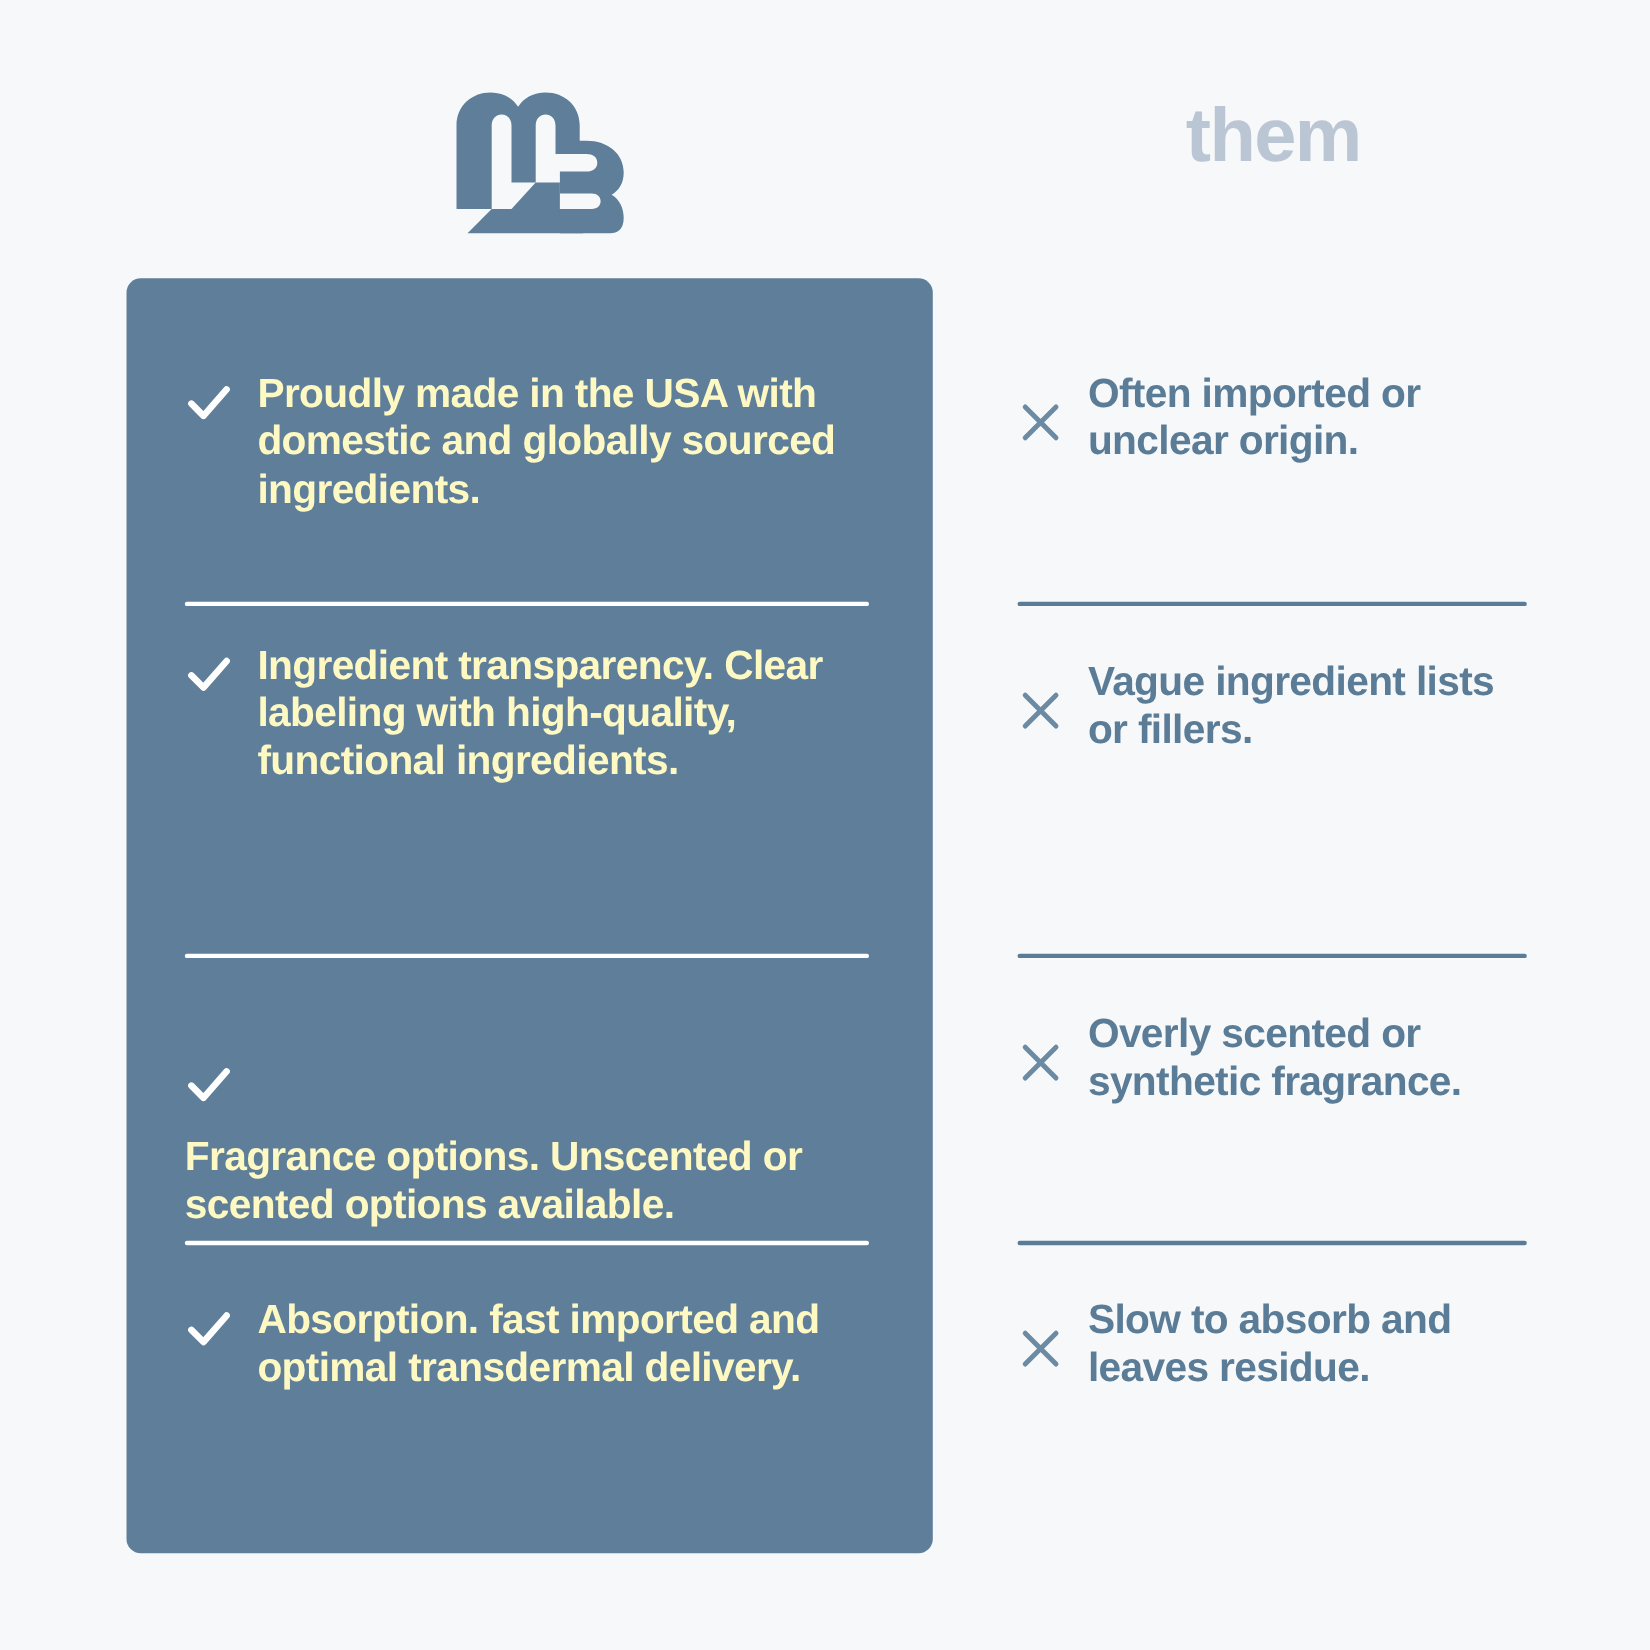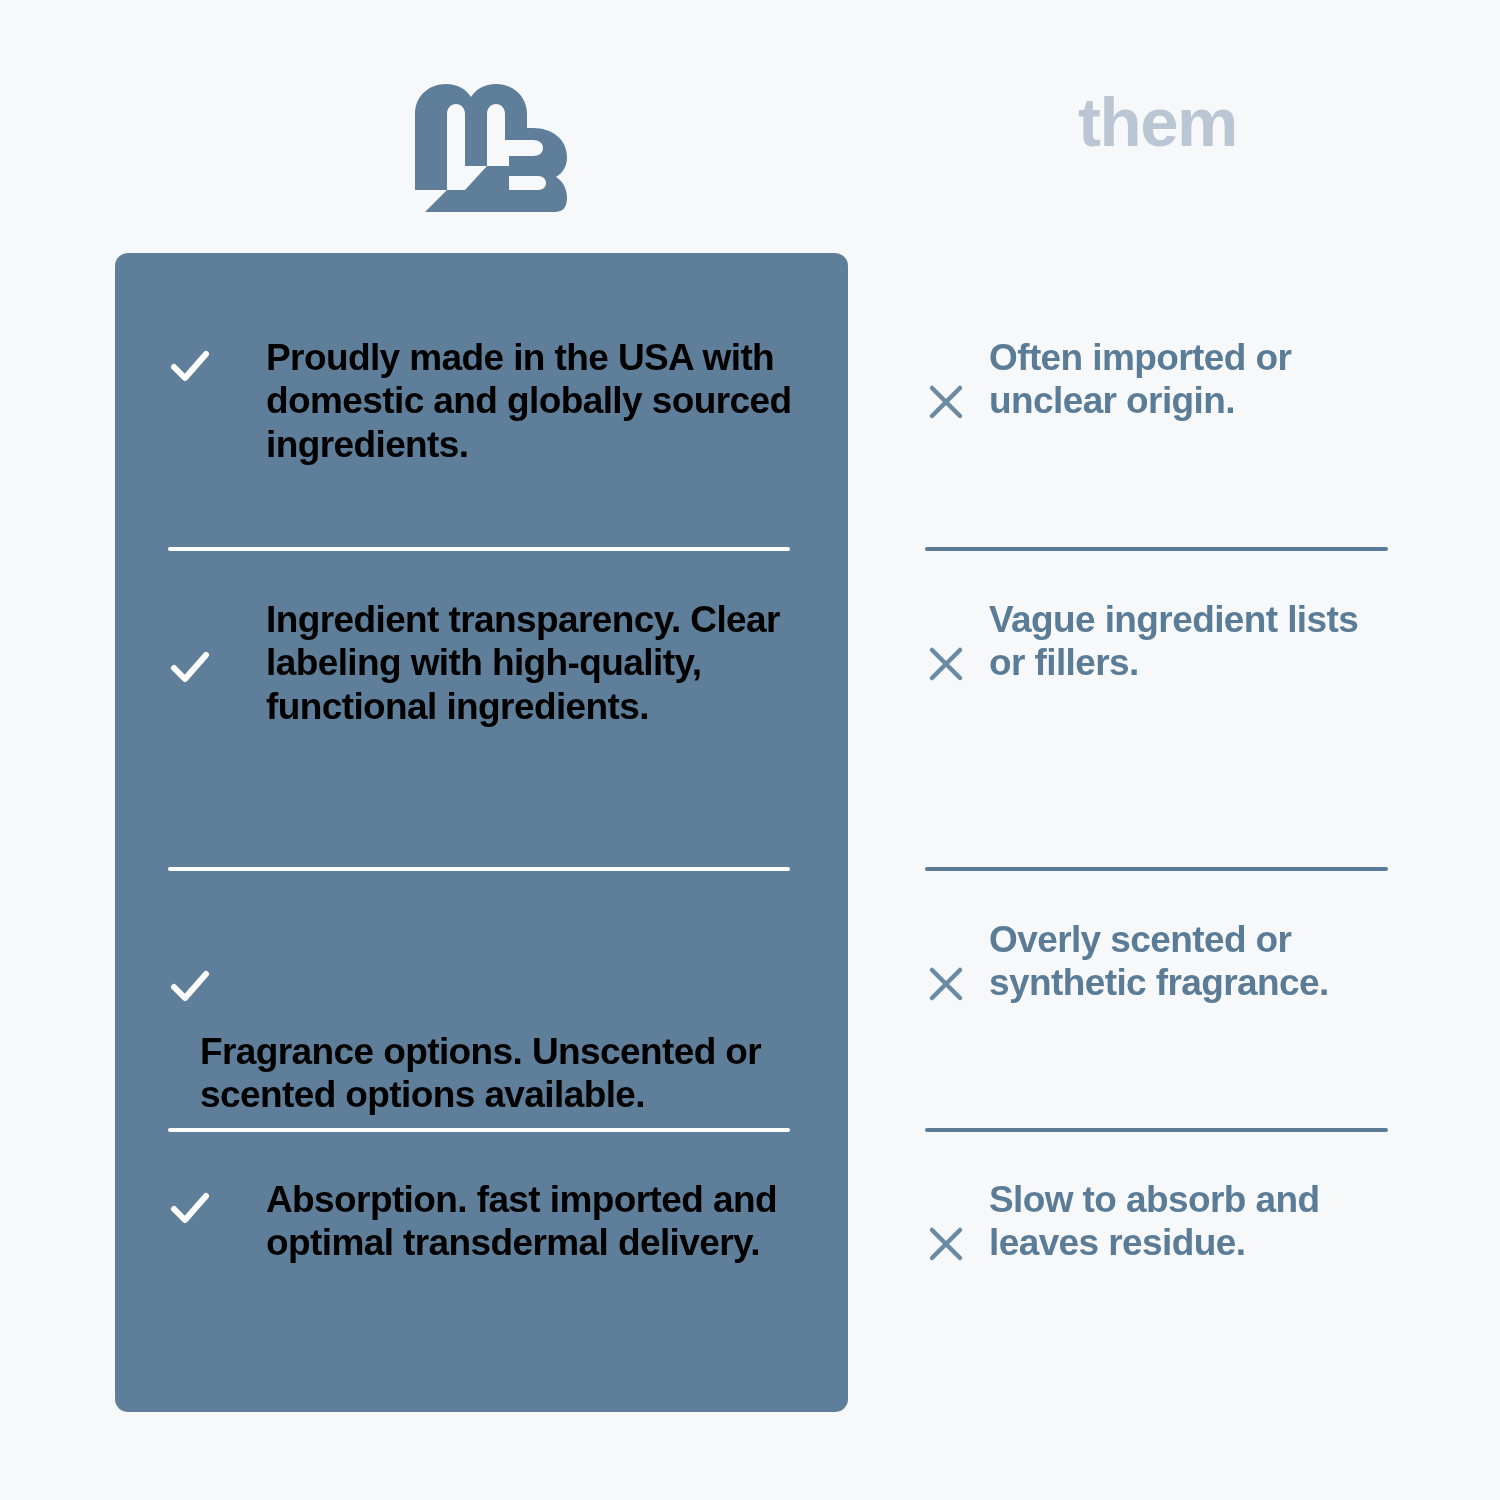--- a/index.html
+++ b/index.html
@@ -84,40 +84,39 @@
   .brand-item {
     position: absolute;
     left: 0;
     width: 627px;
     display: flex;
     align-items: flex-start;
     gap: 22px;
   }
 
   .brand-item.i0 { top: 83px; }
-  .brand-item.i1 { top: 345px; align-items: center; }
+  .brand-item.i1 { top: 330px; }
   .brand-item.i2 { top: 703px; flex-direction: column; }
   .brand-item.i3 { top: 925px; }
 
   .check-icon {
     flex: 0 0 auto;
     width: 44px;
     height: 44px;
     margin-top: 8px;
   }
   .check-icon svg { display: block; width: 100%; height: 100%; }
 
   .brand-text {
     flex: 1 1 auto;
     font-size: 37px;
     font-weight: 700;
     line-height: 1.17;
     letter-spacing: -0.6px;
-    color: #000000;
-    margin-left: 32px;
+    color: #fef9c3;
   }
 
   .brand-divider {
     position: absolute;
     left: 53px;
     width: 622px;
     height: 4px;
     background: #ffffff;
     border-radius: 2px;
   }
@@ -132,21 +131,21 @@
     top: 0;
     width: 465px;
     height: 1159px;
   }
 
   .them-item {
     position: absolute;
     left: 0;
     width: 465px;
     display: flex;
-    align-items: flex-end;
+    align-items: center;
     gap: 22px;
   }
 
   .them-item.i0 { top: 83px; }
   .them-item.i1 { top: 345px; }
   .them-item.i2 { top: 665px; }
   .them-item.i3 { top: 925px; }
 
   .x-icon {
     flex: 0 0 auto;

